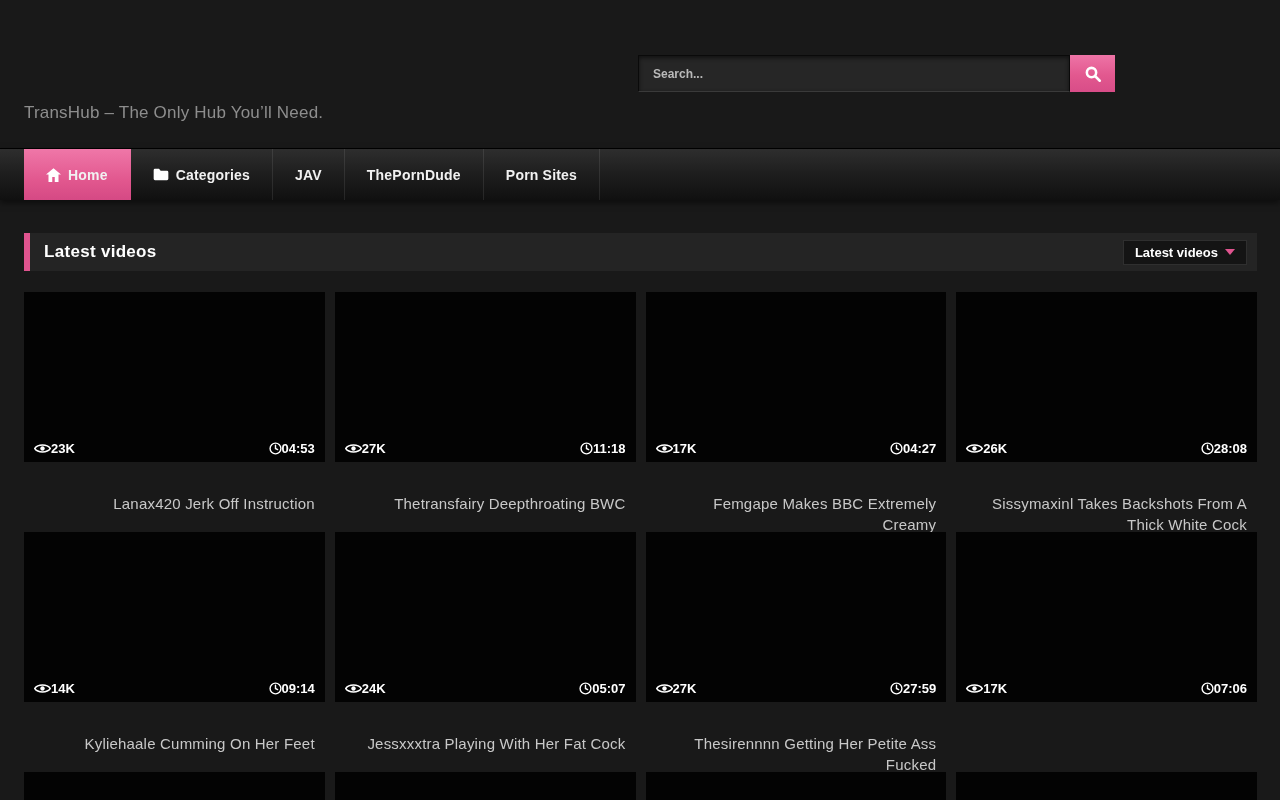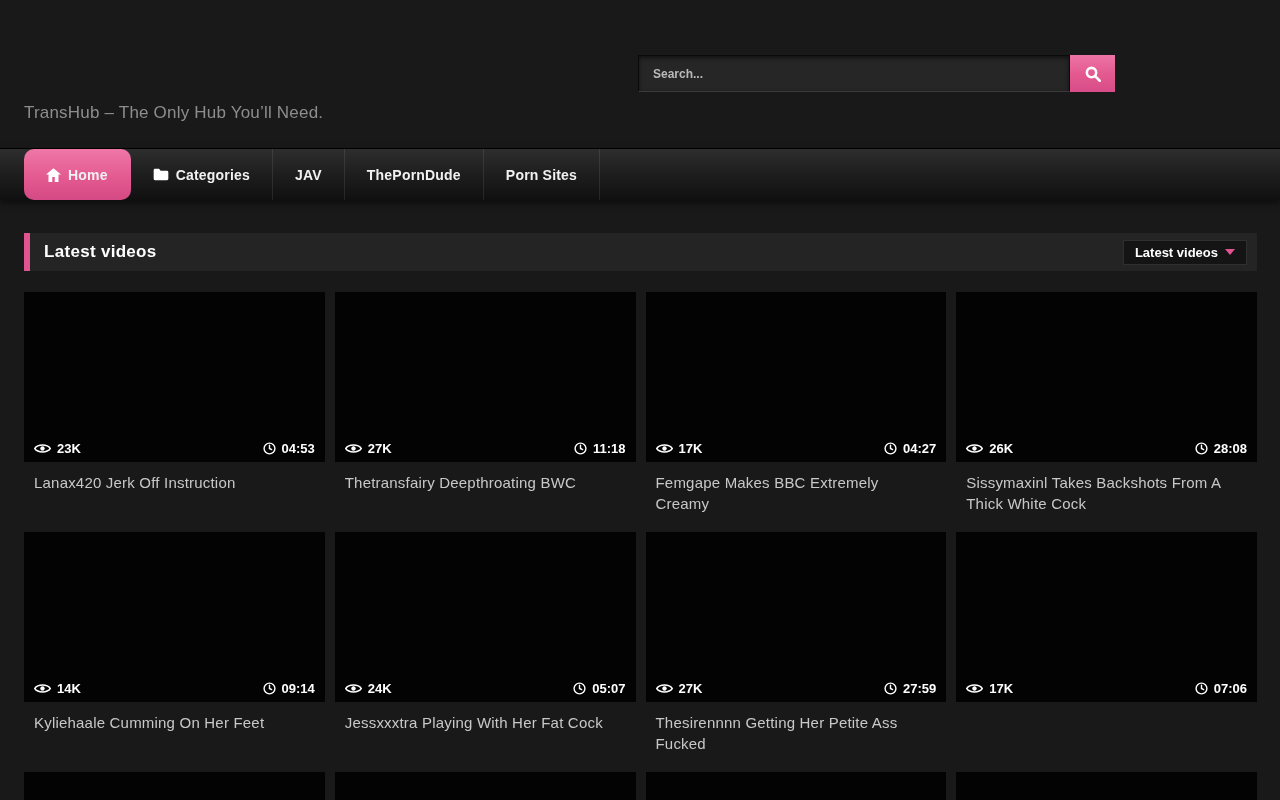--- a/index.html
+++ b/index.html
@@ -47,21 +47,20 @@
   .nav-item {
     display: flex; align-items: center; justify-content: center; gap: 7px;
     padding: 0 22px; color: #f1f1f1; font-size: 14px; font-weight: bold;
     border-right: 1px solid rgba(255,255,255,.09);
     cursor: pointer; letter-spacing: .2px;
   }
   .nav-item:first-child { margin-left: 24px; }
   .nav-item.active {
     background: linear-gradient(180deg, #ef77a8 0%, #e2588f 60%, #d54984 100%);
     border-right-color: transparent;
-    border-radius: 10px;
   }
 
   
   .section-header {
     position: absolute; left: 24px; top: 233px; width: 1233px; height: 38px;
     background: #242424;
     border-left: 6px solid #e0548f;
     display: flex; align-items: center; justify-content: space-between;
     padding: 0 8px 0 14px;
   }
@@ -87,24 +86,24 @@
   .card { height: 240px; cursor: pointer; }
   .thumb {
     position: relative; height: 170px; background: #030303;
   }
   .stats {
     position: absolute; left: 0; right: 0; bottom: 0; height: 28px;
     display: flex; align-items: center; justify-content: space-between;
     padding: 0 10px;
     color: #ffffff; font-size: 13px; font-weight: bold;
   }
-  .stat { display: flex; align-items: center; gap: 6px; }
+  .stat { display: flex; align-items: center; }
   .title {
-    padding: 10px 10px 0; text-align: left;
-    color: #c8c8c8; font-size: 15px; line-height: 21px; letter-spacing: .2px;
+    padding: 10px 10px 0; text-align: right;
+    color: #c8c8c8; font-size: 15px; line-height: 21px; letter-spacing: .2px; margin-top: 21px;
   }
   .icon { display: inline-flex; align-items: center; }
 </style>
 </head>
 <body>
 
 <div class="tagline">TransHub – The Only Hub You’ll Need.</div>
 
 <div class="searchbar">
   <input class="search-input" type="text" placeholder="Search..." style="">

